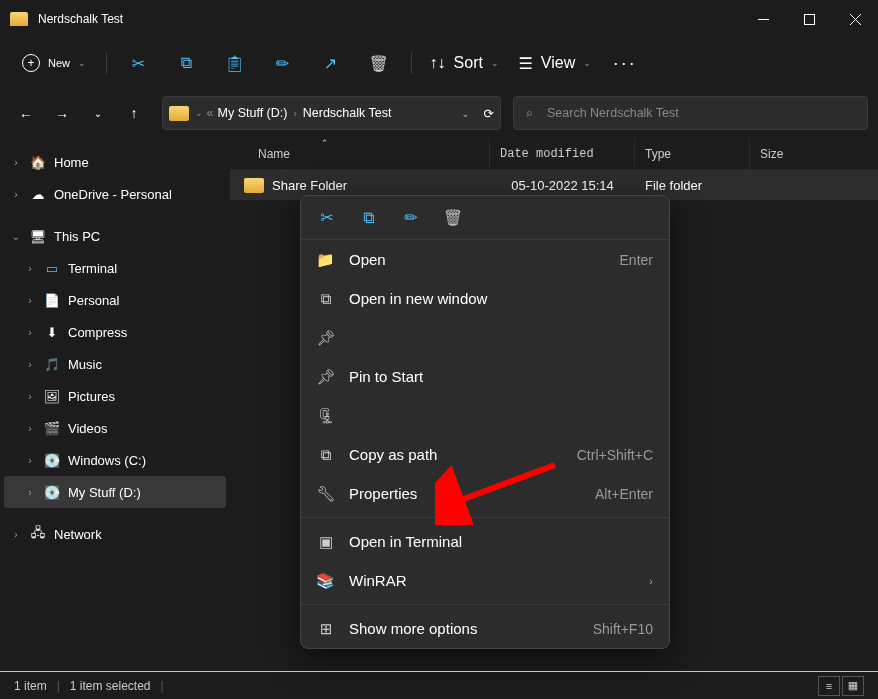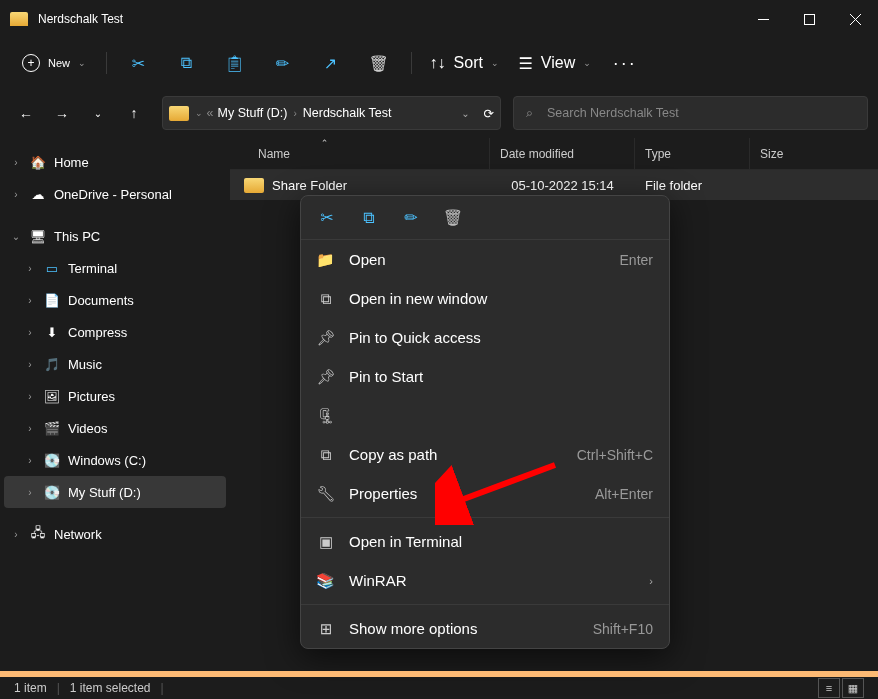--- a/index.html
+++ b/index.html
@@ -37,21 +37,21 @@
 .sb-item.sub { padding-left: 20px; }
 .sb-item.selected { background: #383838; }
 .sb-chev { width: 12px; font-size: 10px; color: #999; display: flex; justify-content: center; }
 .sb-icon { width: 20px; display: flex; justify-content: center; }
 .sb-spacer { height: 10px; }
 
 .content { flex: 1; display: flex; flex-direction: column; }
 .col-headers { display: flex; height: 32px; align-items: center; font-size: 12px; color: #ccc; border-bottom: 1px solid #2a2a2a; }
 .col { padding: 0 10px; border-right: 1px solid #2a2a2a; height: 100%; display: flex; align-items: center; }
 .col.name { width: 260px; padding-left: 28px; }
-.col.date { width: 145px; }
+.col.date { width: 145px; font-family: Liberation Mono, monospace; }
 .col.type { width: 115px; }
 .col.size { flex: 1; border-right: none; }
 .sort-ind { margin: 0 auto; font-size: 9px; position: relative; top: -11px; left: -60px; }
 
 .row { display: flex; height: 30px; align-items: center; font-size: 13px; background: #2d2d2d; }
 .row .cell { padding: 0 10px; }
 .row .cell.name { width: 260px; display: flex; align-items: flex-start; gap: 8px; padding-left: 14px; }
 .row .cell.date { width: 145px; text-align: center; }
 .row .cell.type { width: 115px; }
 .row-folder { width: 20px; height: 15px; background: linear-gradient(#f8d775, #e6a935); border-radius: 2px; }
@@ -62,21 +62,21 @@
 .cm-tb-icon.gray { color: #bbb; }
 .cm-item { display: flex; align-items: center; height: 39px; padding: 0 16px; gap: 14px; font-size: 15px; }
 .cm-item .cm-icon { width: 18px; display: flex; justify-content: center; color: #ccc; }
 .cm-item .cm-label { flex: 1; }
 .cm-item .cm-shortcut { color: #999; font-size: 14px; }
 .cm-sep { height: 1px; background: #3a3a3a; margin: 4px 0; }
 .cm-item .cm-arrow { color: #aaa; font-size: 11px; }
 
 .arrow-annotation { position: absolute; left: 435px; top: 455px; pointer-events: none; }
 
-.statusbar { position: absolute; bottom: 0; left: 0; right: 0; height: 28px; border-top: 6px solid #fdba74; display: flex; align-items: center; padding: 0 14px; font-size: 12px; color: #ccc; gap: 10px; }
+.statusbar { position: absolute; bottom: 0; left: 0; right: 0; height: 28px; border-top: 1px solid #fdba74; display: flex; align-items: center; padding: 0 14px; font-size: 12px; color: #ccc; gap: 10px; }
 .sb-sep { color: #555; }
 .view-toggles { margin-left: auto; display: flex; gap: 2px; }
 .vt-btn { width: 22px; height: 20px; border: 1px solid #555; display: flex; align-items: center; justify-content: center; font-size: 11px; }
 </style>
 </head>
 <body>
 
 <div class="titlebar">
   <div class="folder-icon"></div>
   <div class="title">Nerdschalk Test</div>
@@ -167,21 +167,21 @@
         <span>This PC</span>
       </div>
     <div class="sb-item sub">
         <span class="sb-chev">›</span>
         <span class="sb-icon" style="color:#4cc2ff">▭</span>
         <span>Terminal</span>
       </div>
     <div class="sb-item sub">
         <span class="sb-chev">›</span>
         <span class="sb-icon">📄</span>
-        <span>Documents</span>
+        <span>Personal</span>
       </div>
     <div class="sb-item sub">
         <span class="sb-chev">›</span>
         <span class="sb-icon">⬇</span>
         <span>Compress</span>
       </div>
     <div class="sb-item sub">
         <span class="sb-chev">›</span>
         <span class="sb-icon">🎵</span>
         <span>Music</span>
@@ -246,21 +246,20 @@
     <span class="cm-icon" style="color:#f8d775">📁</span>
     <span class="cm-label">Open</span>
     <span class="cm-shortcut">Enter</span>
   </div>
   <div class="cm-item">
     <span class="cm-icon">⧉</span>
     <span class="cm-label">Open in new window</span>
   </div>
   <div class="cm-item">
     <span class="cm-icon">📌︎</span>
-    <span class="cm-label">Pin to Quick access</span>
   </div>
   <div class="cm-item">
     <span class="cm-icon">📌︎</span>
     <span class="cm-label">Pin to Start</span>
   </div>
   <div class="cm-item">
     <span class="cm-icon">🗜︎</span>
   </div>
   <div class="cm-item">
     <span class="cm-icon">⧉</span>

